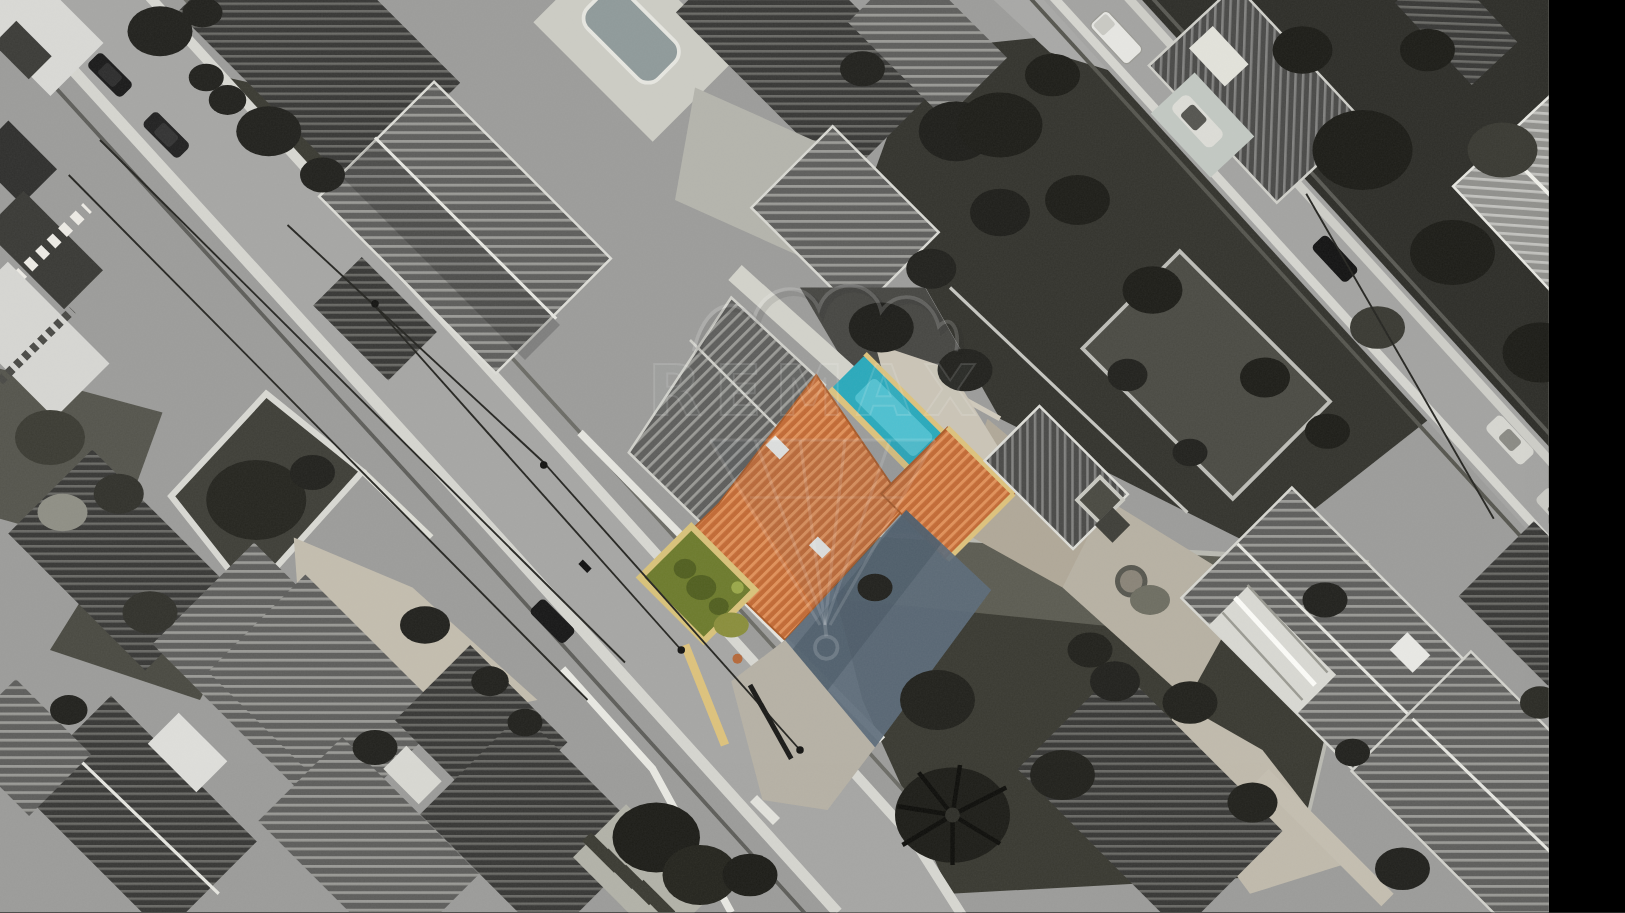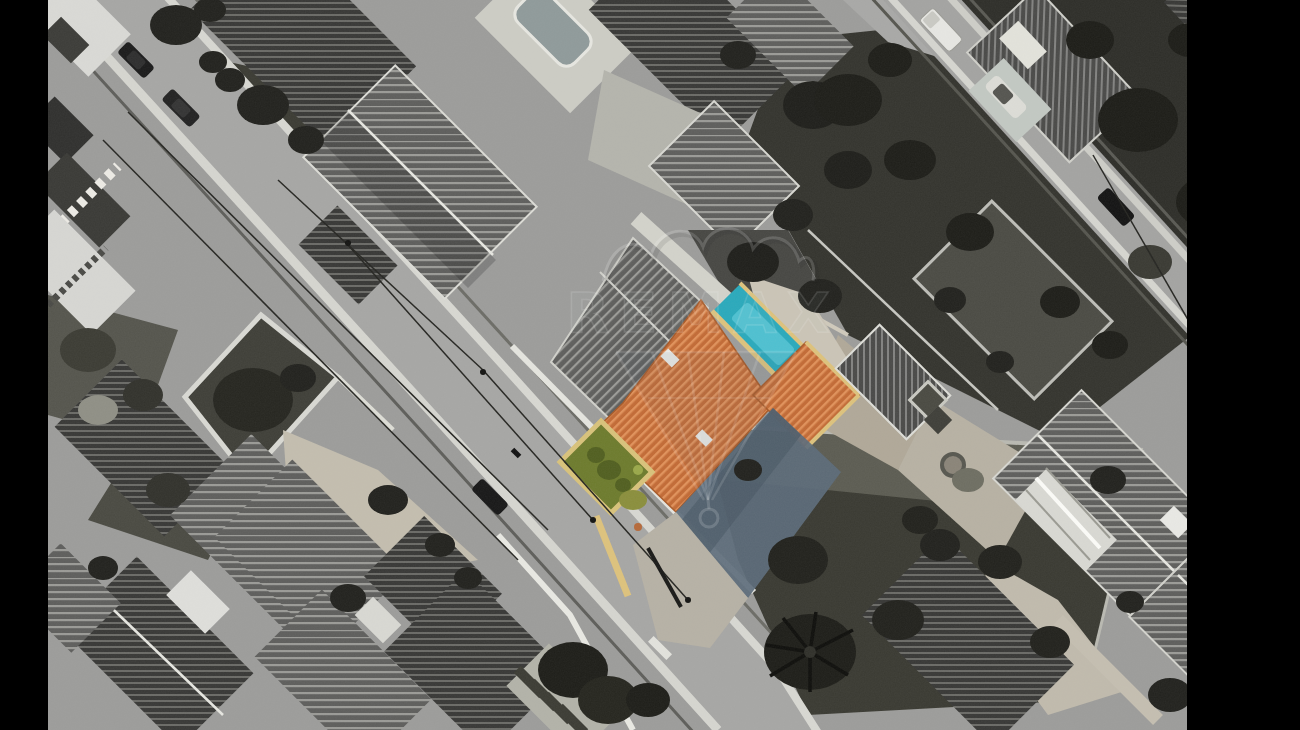--- a/index.html
+++ b/index.html
@@ -1,16 +1,16 @@
 <!DOCTYPE html>
 <html><head>
 <meta charset="utf-8">
 <style>
   html,body{margin:0;padding:0;background:#000;font-family:"DejaVu Sans",sans-serif;}
-  #stage{width:1139px;height:730px;position:relative;overflow:hidden;background:#9c9c9a;margin-left:48px;}
+  #stage{width:1239px;height:730px;position:relative;overflow:hidden;background:#9c9c9a;}
   svg{display:block;}
   .wm-text{font-family:"DejaVu Sans",sans-serif;font-weight:700;}
 </style>
 </head>
 <body>
 
 <div id="stage">
 <svg width="1300" height="730" viewBox="0 0 1300 730" xmlns="http://www.w3.org/2000/svg">
   <defs>
     <pattern id="pA" width="6" height="6" patternUnits="userSpaceOnUse" patternTransform="rotate(45)">

